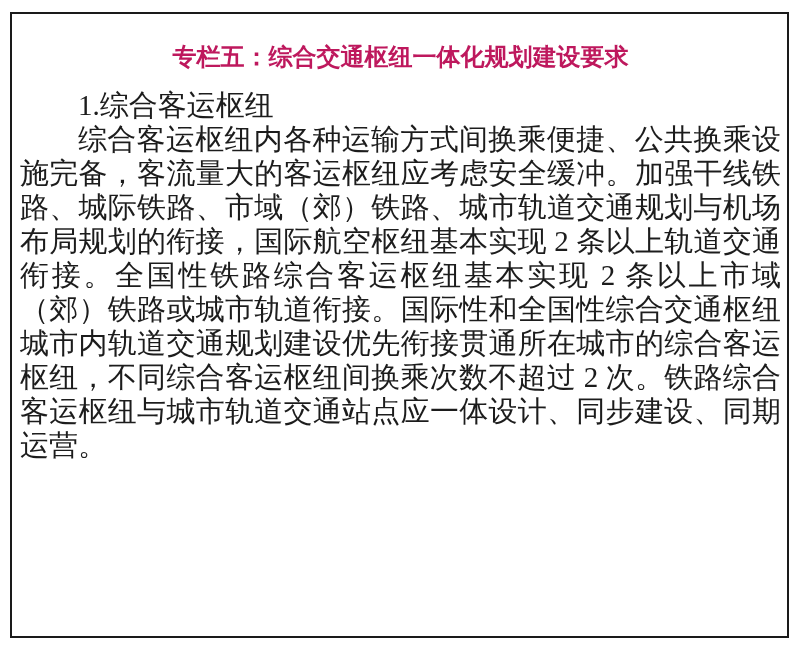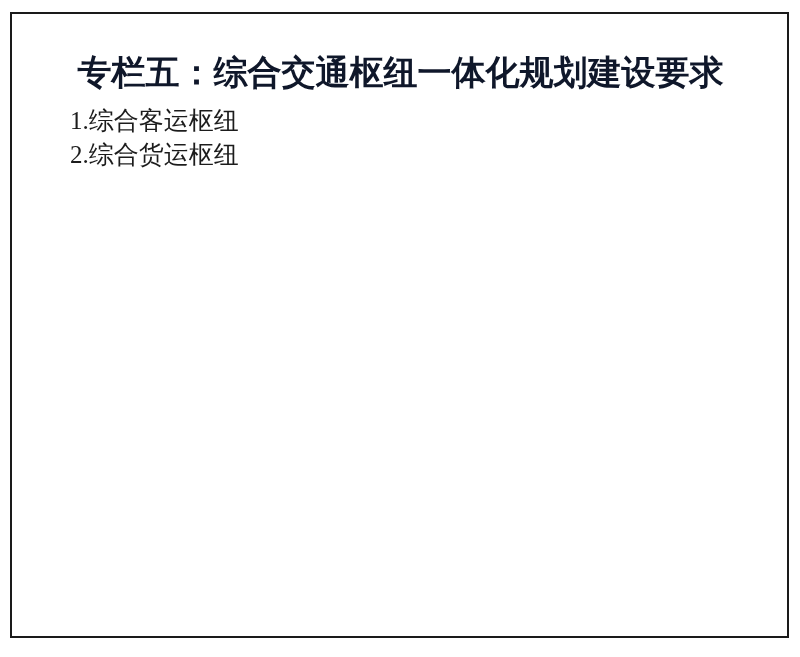--- a/index.html
+++ b/index.html
@@ -20,49 +20,49 @@
     top: 12px;
     width: 779px;
     height: 626px;
     box-sizing: border-box;
     border: 2px solid #1a1a1a;
     background: #ffffff;
     padding: 29px 6px 4px 8px;
     overflow: hidden;
   }
   .box-title {
-    margin: 16px 0 18px 0;
+    margin: 0 0 18px 0;
     font-family: "Liberation Sans", sans-serif;
     font-weight: bold;
-    font-size: 34px;
+    font-size: 24px;
     line-height: 27px;
     letter-spacing: 0px;
     text-align: center;
-    color: #0f172a;
+    color: #be185d;
     white-space: nowrap;
   }
   .section-heading,
   .body-paragraph {
     margin: 0;
     font-family: "Liberation Serif", serif;
-    font-size: 25px;
+    font-size: 29px;
     line-height: 34px;
     color: #1c1c1c;
     text-indent: 2em;
   }
   .body-paragraph {
     text-align: justify;
     text-justify: inter-ideograph;
     word-break: break-all;
   }
 </style>
 </head>
 <body>
 
 <div class="page">
   <div class="callout-box">
     <h1 class="box-title">专栏五：综合交通枢纽一体化规划建设要求</h1>
 
     <p class="section-heading">1.综合客运枢纽</p>
+    <p class="body-paragraph">综合客运枢纽内各种运输方式间换乘便捷、公共换乘设施完备，客流量大的客运枢纽应考虑安全缓冲。加强干线铁路、城际铁路、市域（郊）铁路、城市轨道交通规划与机场布局规划的衔接，国际航空枢纽基本实现 2 条以上轨道交通衔接。全国性铁路综合客运枢纽基本实现 2 条以上市域（郊）铁路或城市轨道衔接。国际性和全国性综合交通枢纽城市内轨道交通规划建设优先衔接贯通所在城市的综合客运枢纽，不同综合客运枢纽间换乘次数不超过 2 次。铁路综合客运枢纽与城市轨道交通站点应一体设计、同步建设、同期运营。</p>
 
-    <p class="section-heading">2.综合货运枢纽</p>
   </div>
 </div>
 
 </body></html>

